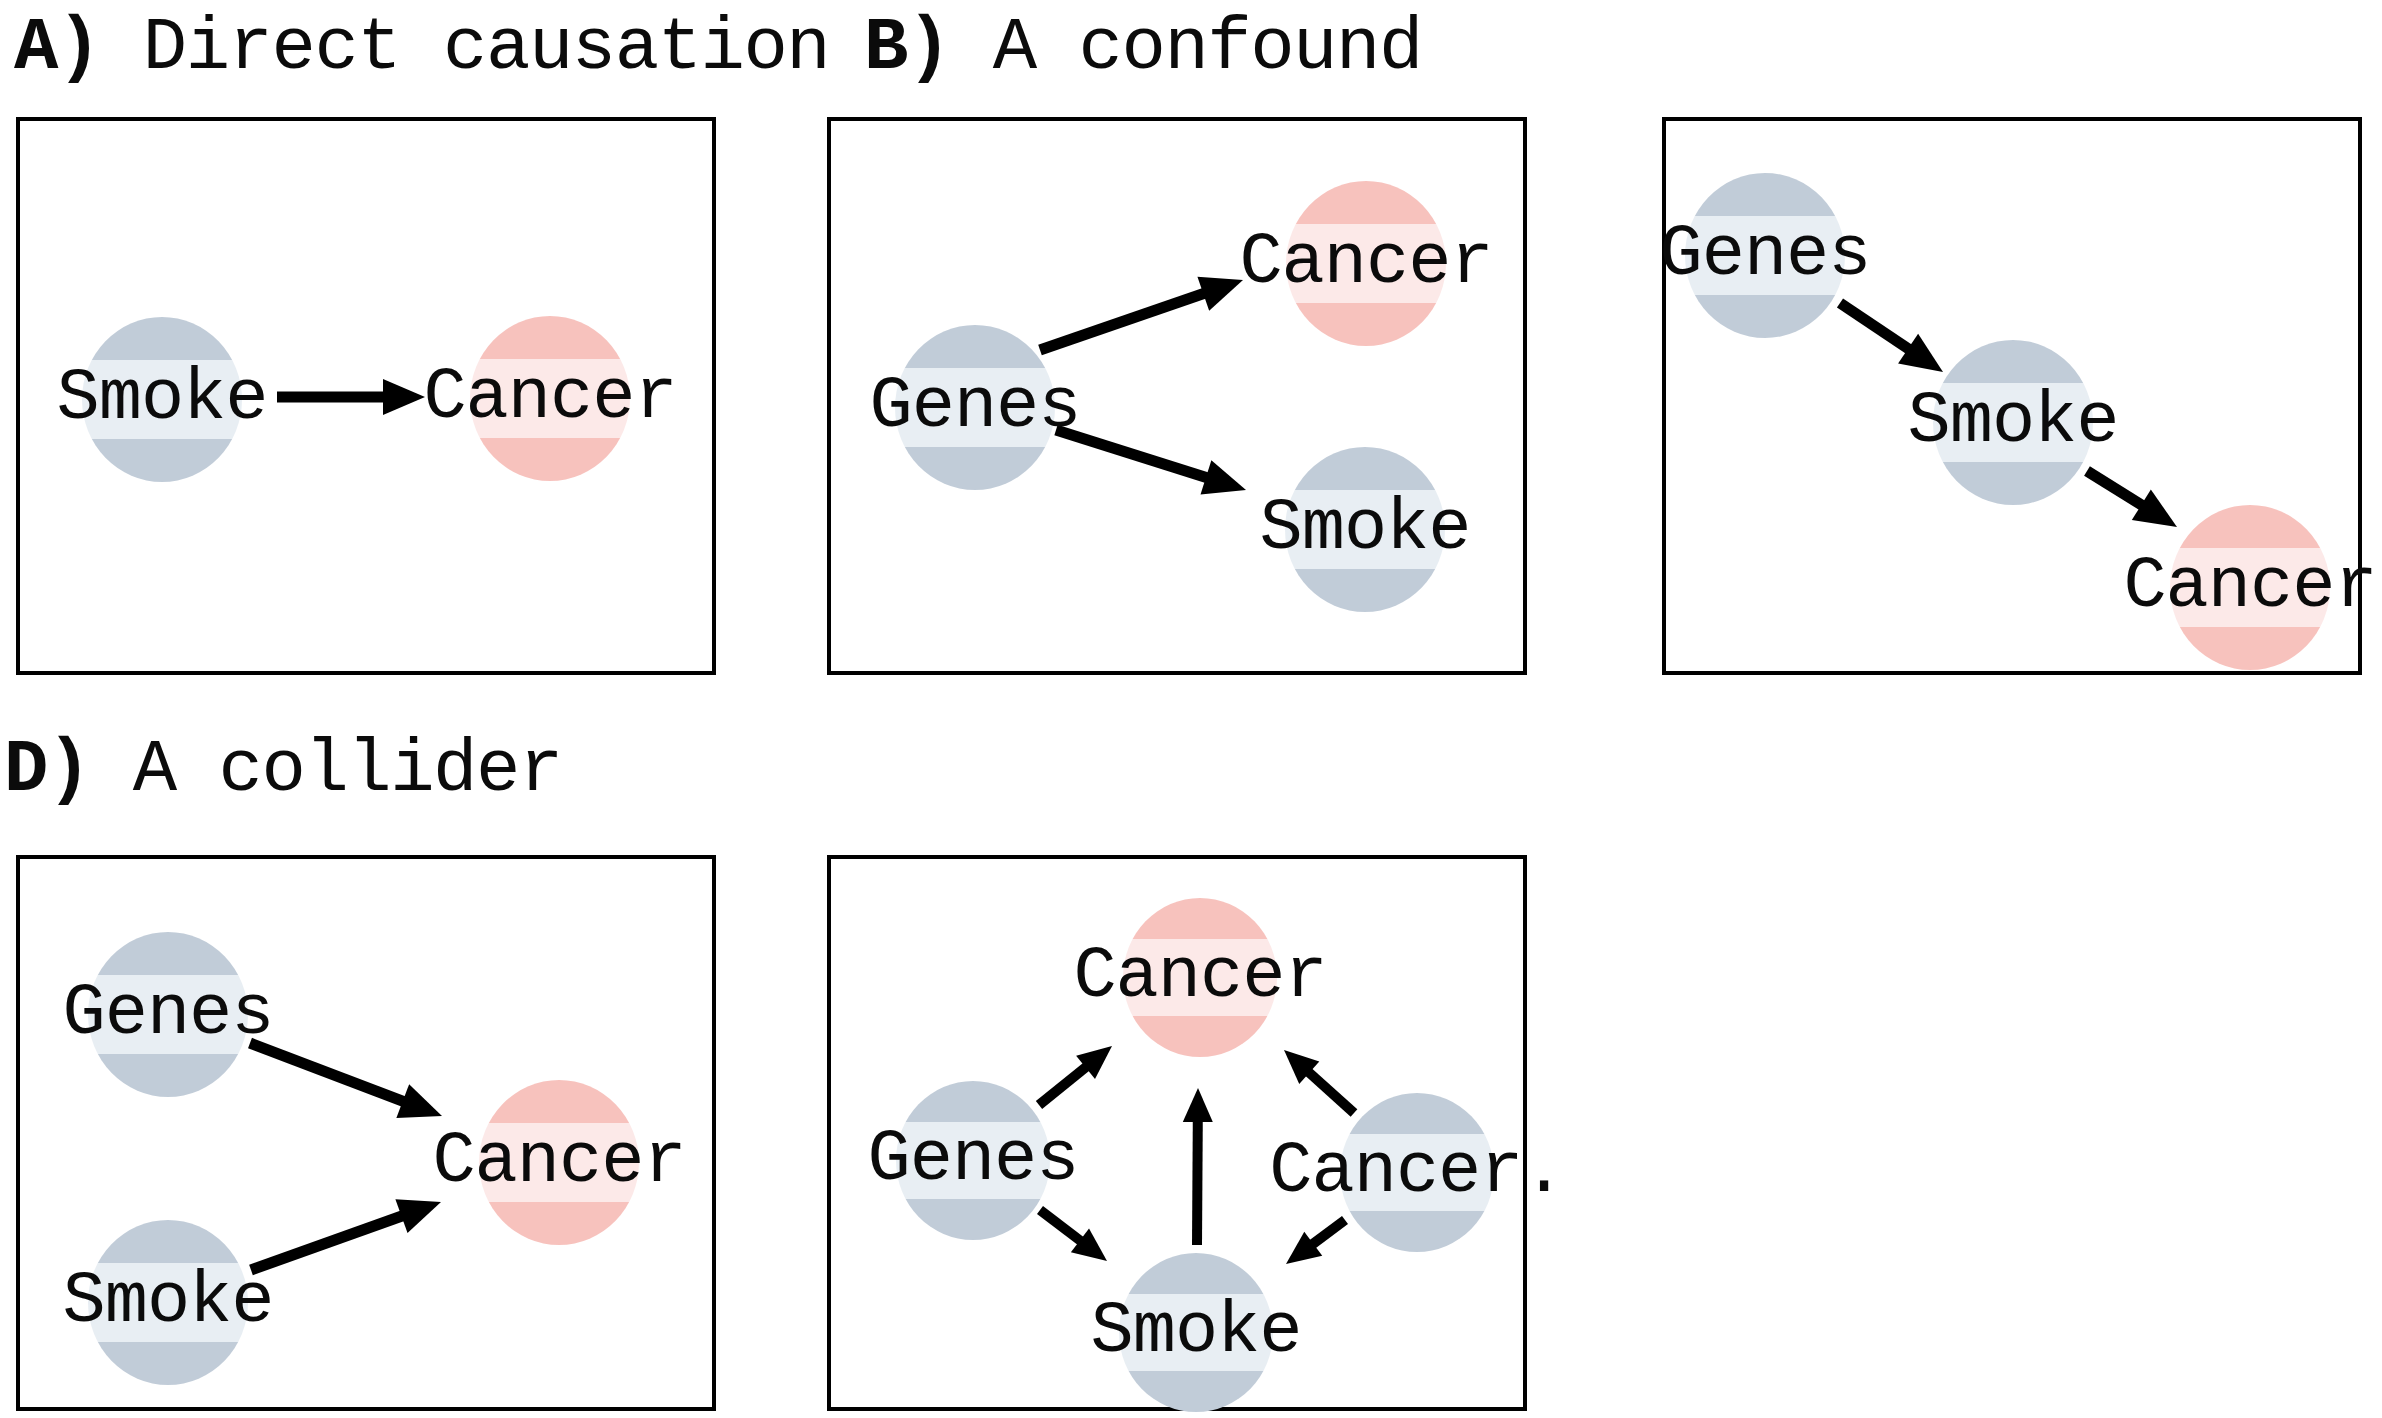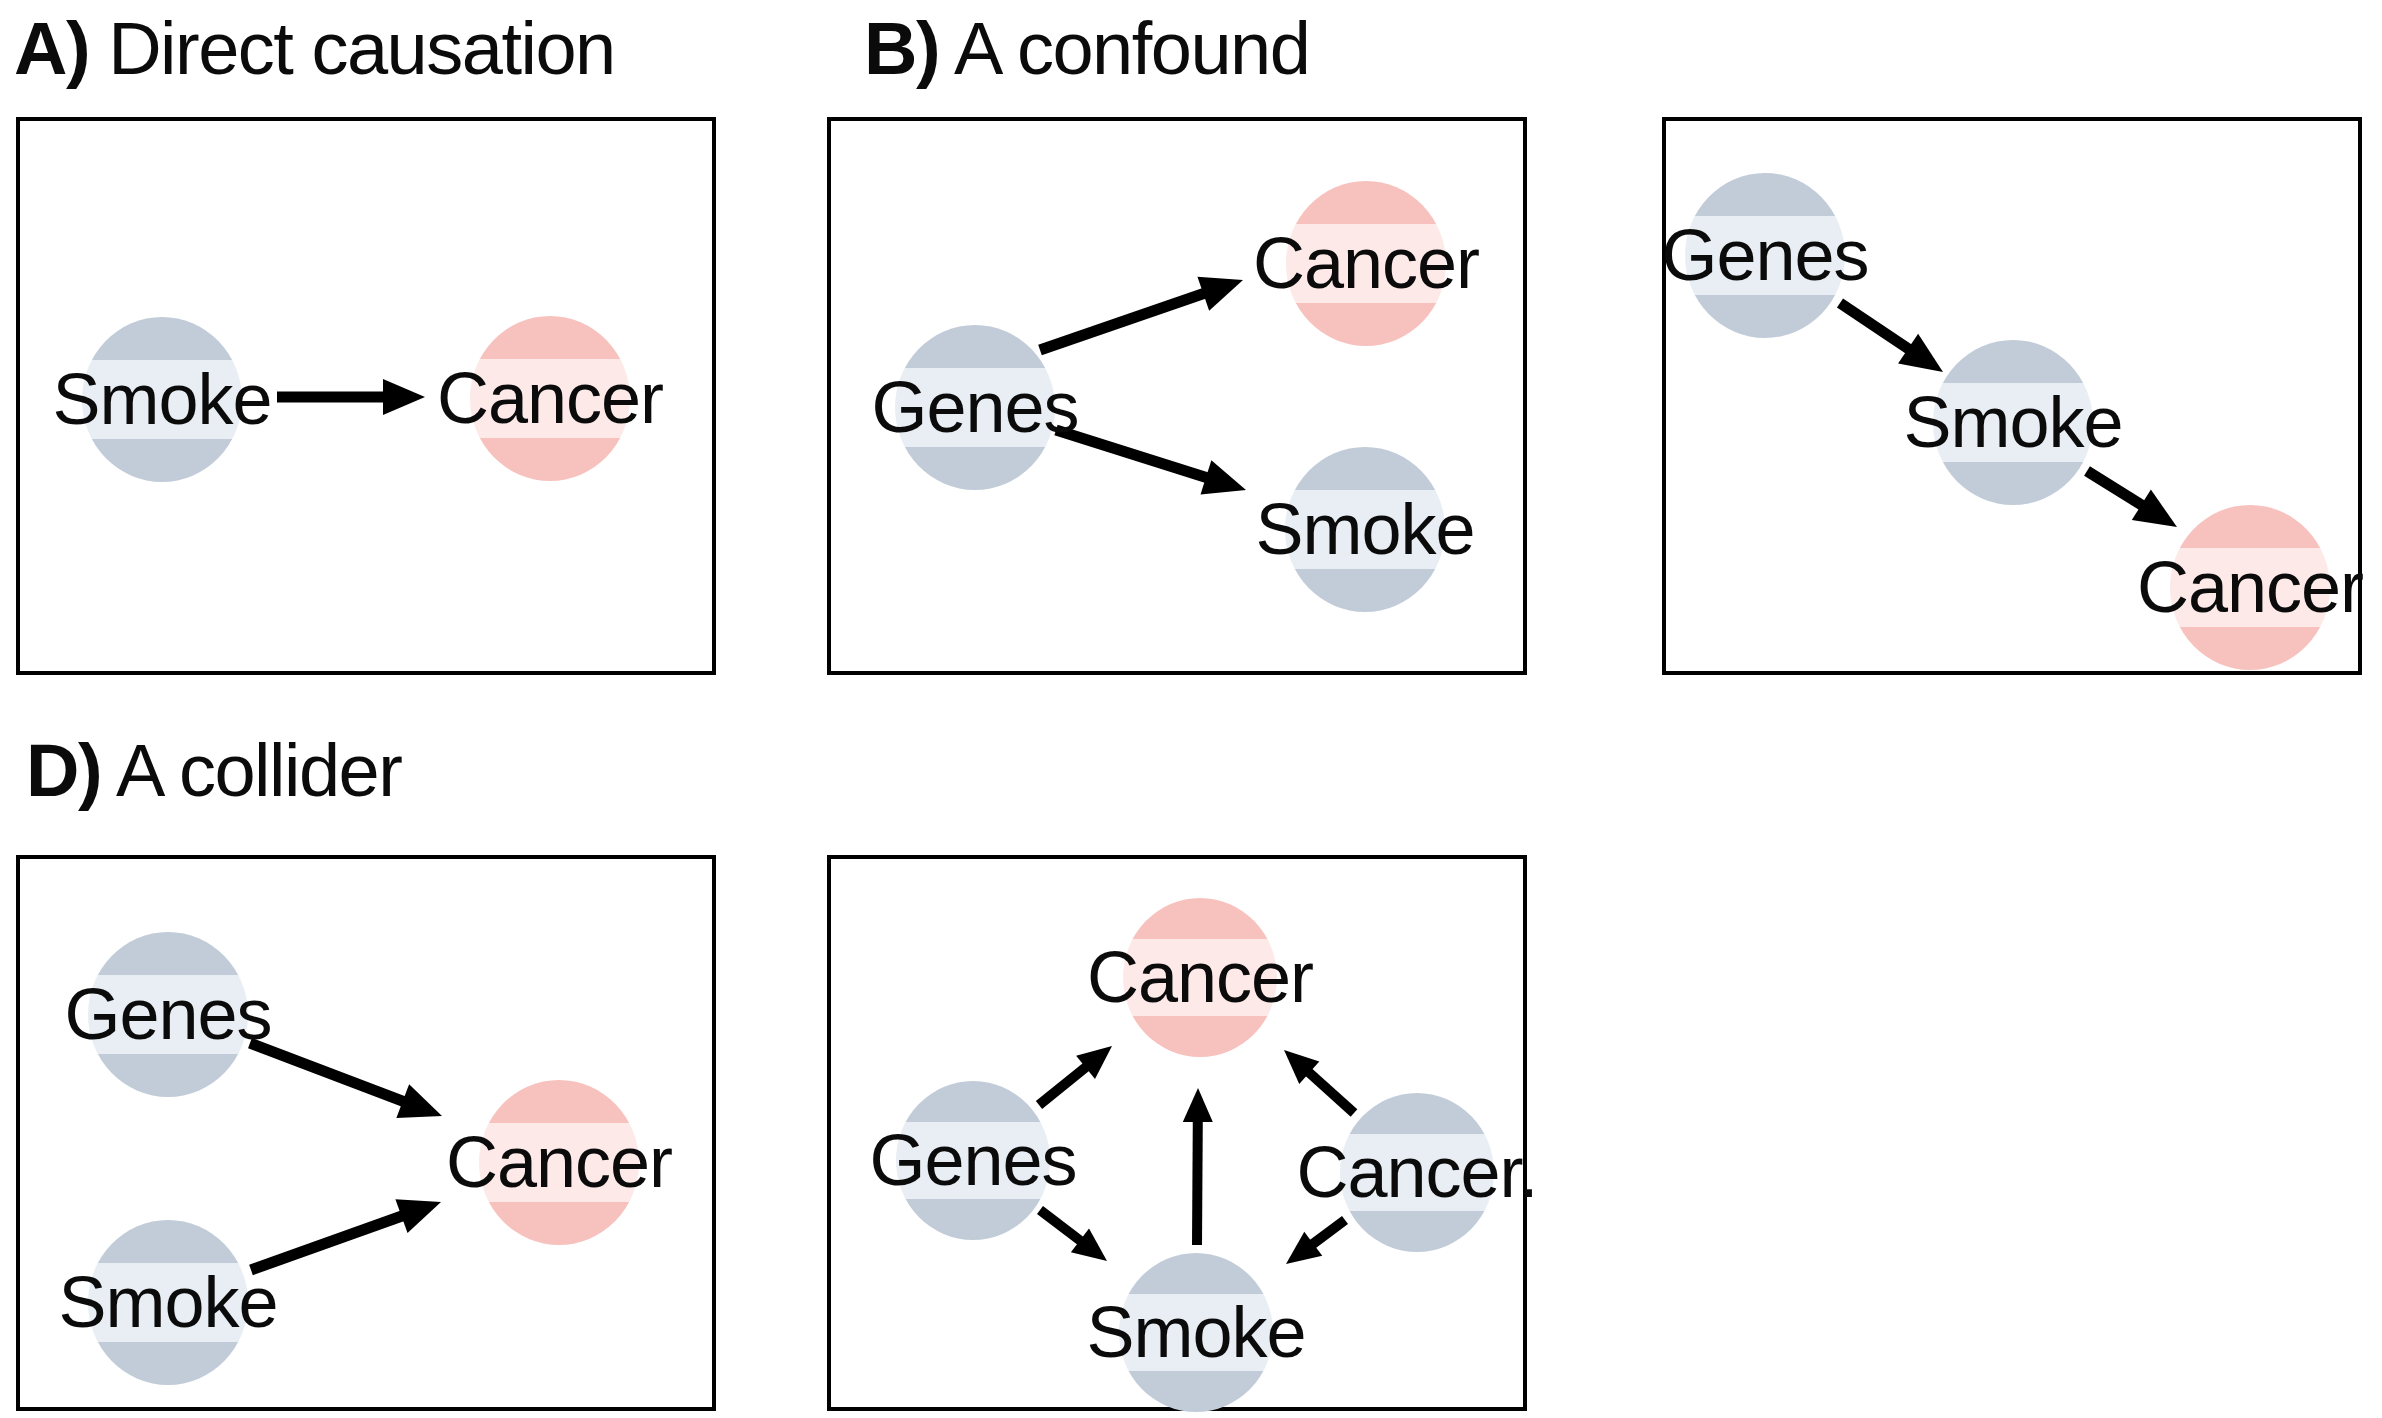--- a/index.html
+++ b/index.html
@@ -1,20 +1,20 @@
 <!DOCTYPE html>
 <html><head>
 <meta charset="utf-8">
 <style>
   html,body{margin:0;padding:0;background:#ffffff;}
   #canvas{
     position:relative;
     width:2382px;height:1418px;
     background:#ffffff;
-    font-family:Liberation Sans, sans-serif;
+    font-family:Liberation Mono, monospace;
     overflow:hidden;
   }
   .panel-title{
     position:absolute;
     margin:0;
     font-size:74px;
     line-height:1.15;
     letter-spacing:-1.5px;
     color:#0b0b0b;
     white-space:nowrap;
@@ -93,21 +93,21 @@
         </g>
         <g>
           <line x1="425" y1="354" x2="481.0377358490566" y2="388.8679245283019" stroke="#000000" stroke-width="11"></line>
           <polygon points="515,410 469.8301886792453,403.0943396226415 488.8490566037736,372.52830188679246" fill="#000000"></polygon>
         </g>
       </svg>
       <div class="node-label" style="left: 99px; top: 134px; color: rgb(11, 11, 11);">Genes</div>
       <div class="node-label" style="left: 347px; top: 301px; color: rgb(11, 11, 11);">Smoke</div>
       <div class="node-label" style="left: 584px; top: 466px; color: rgb(11, 11, 11);">Cancer</div>
     </div>
-    <h2 class="panel-title" style="left: 26px; top: 728px;"><span class="tag">D)</span> <span>A collider</span></h2>
+    <h2 class="panel-title" style="left: 4px; top: 728px;"><span class="tag">D)</span> <span>A collider</span></h2>
     <div class="panel-box" style="left: 16px; top: 855px; width: 700px; height: 556px; border-color: rgb(0, 0, 0);">
       <div class="node-circle" style="left: 68px; top: 73px; width: 160px; height: 165px; background: linear-gradient(rgb(193, 204, 216) 0px, rgb(193, 204, 216) 26%, rgb(232, 238, 243) 26%, rgb(232, 238, 243) 74%, rgb(193, 204, 216) 74%, rgb(193, 204, 216) 100%);"></div>
       <div class="node-circle" style="left: 68px; top: 361px; width: 160px; height: 165px; background: linear-gradient(rgb(193, 204, 216) 0px, rgb(193, 204, 216) 26%, rgb(232, 238, 243) 26%, rgb(232, 238, 243) 74%, rgb(193, 204, 216) 74%, rgb(193, 204, 216) 100%);"></div>
       <div class="node-circle" style="left: 459px; top: 221px; width: 160px; height: 165px; background: linear-gradient(rgb(247, 194, 189) 0px, rgb(247, 194, 189) 26%, rgb(252, 233, 232) 26%, rgb(252, 233, 232) 74%, rgb(247, 194, 189) 74%, rgb(247, 194, 189) 100%);"></div>
       <svg width="700" height="556" class="arrow-layer" style="left: -4px; top: -4px;">
         <g>
           <line x1="234" y1="188" x2="388.61124385454457" y2="246.78448334052996" stroke="#000000" stroke-width="11"></line>
           <polygon points="426,261 380.3448235505103,262.8986477730114 393.1387885440333,229.24876724210154" fill="#000000"></polygon>
         </g>
         <g>

